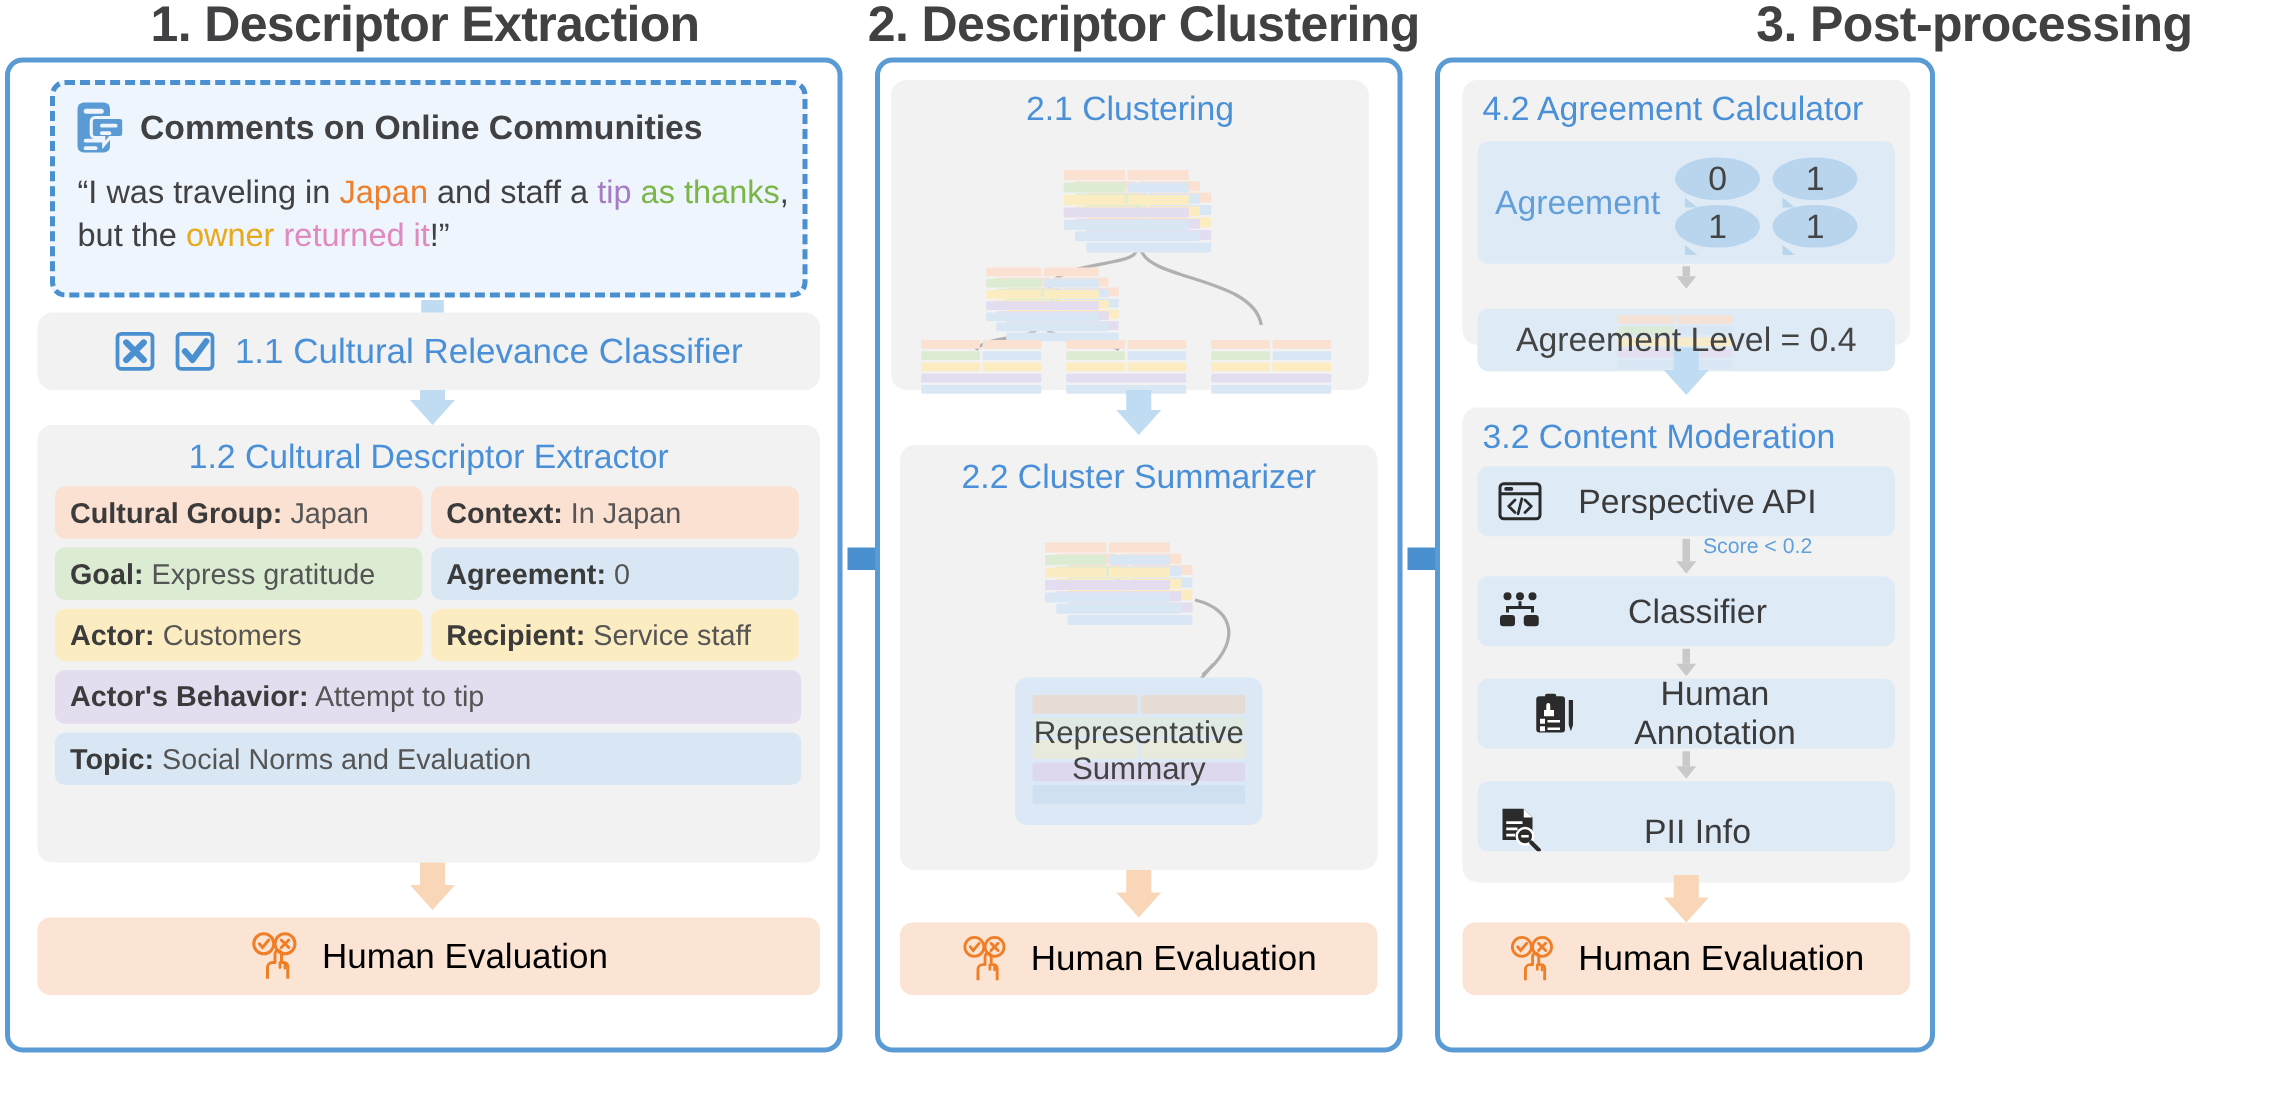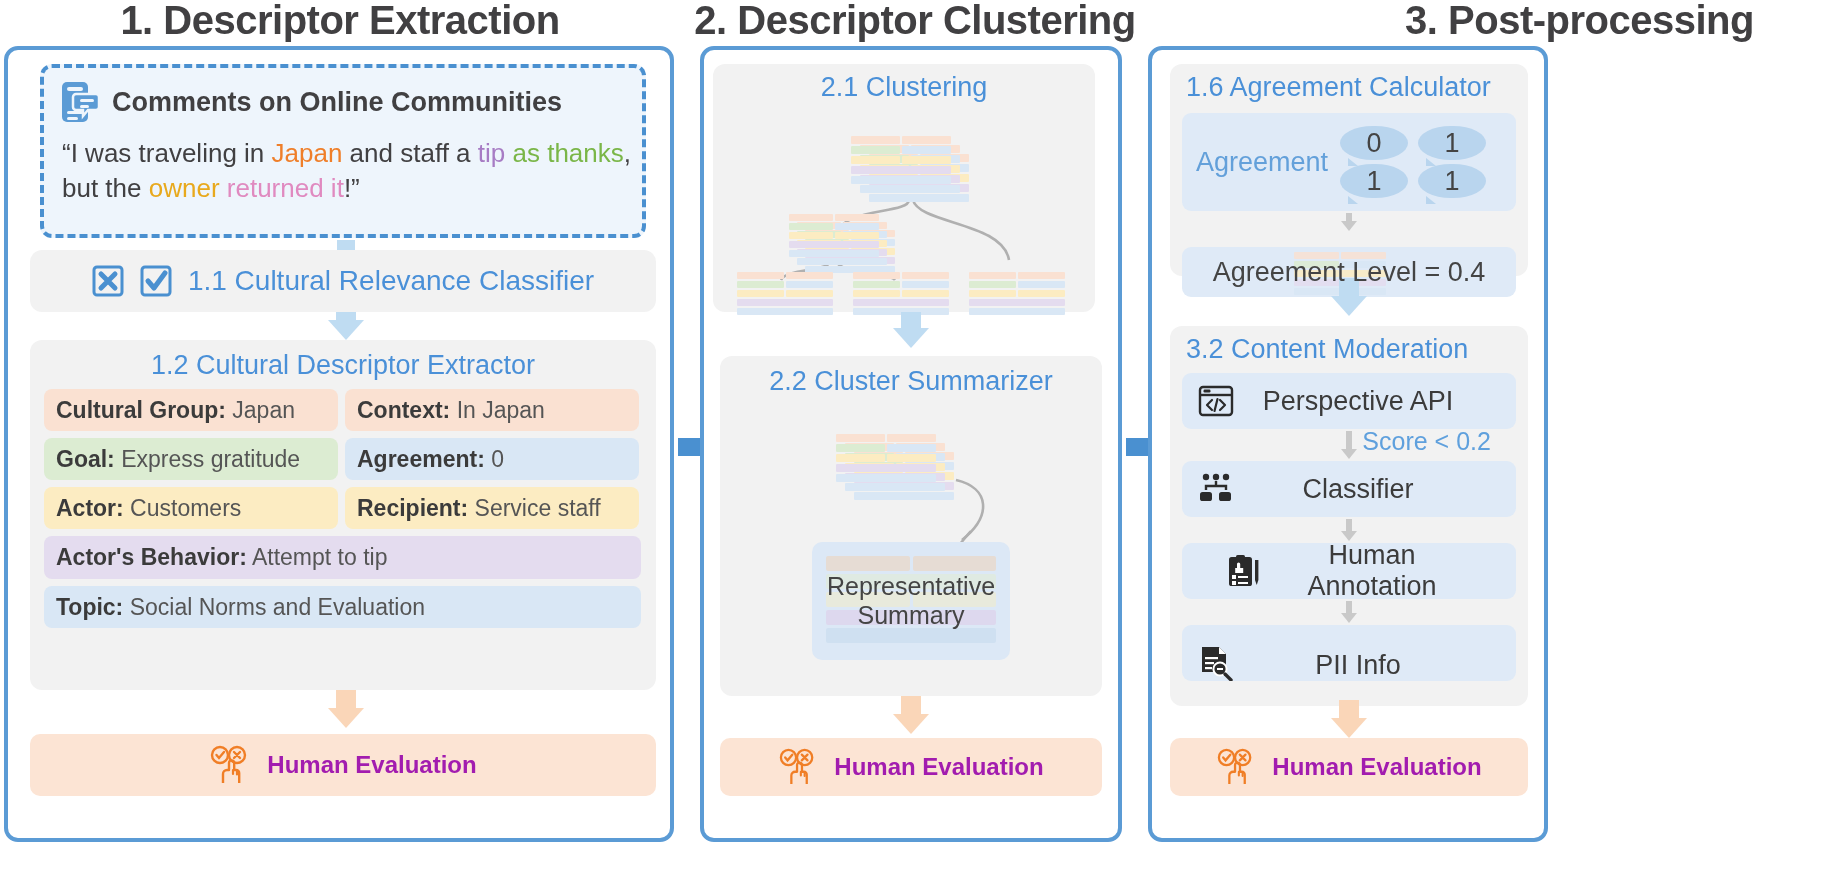--- a/index.html
+++ b/index.html
@@ -140,21 +140,21 @@
   .down-arrow.peach .head  { border-top-color: #fad6b8; }
 
   
   .human-eval {
     position: absolute;
     background: #fce4d4;
     border-radius: 10px;
     display: flex; align-items: center; justify-content: center; gap: 16px;
   }
   .human-eval .he-label {
-    color: #a21caf; font-size: 24px; white-space: nowrap; font-weight: bold;
+    color: #000000; font-size: 28px; white-space: nowrap;
   }
 
   
   .stack { position: absolute; }
   .card {
     position: absolute;
     display: flex; flex-direction: column; gap: 2px;
   }
   .card .cr { display: flex; gap: 2px; }
   .card .cr span { height: 9px; border-radius: 1px; }
@@ -232,21 +232,21 @@
   .cm-gap .gaparrow {
     position: absolute; left: 50%; transform: translateX(-50%); top: 2px;
   }
   .cm-gap .gaparrow .s { width: 6px; height: 18px; background: #c9c9c9; margin: 0 auto; }
   .cm-gap .gaparrow .h {
     width: 0; height: 0; border-left: 8px solid transparent;
     border-right: 8px solid transparent; border-top: 10px solid #c9c9c9;
   }
   .cm-gap .score {
     position: absolute; left: 54%; top: -2px;
-    color: #5fa0dd; font-size: 25px; white-space: nowrap; text-align: right;
+    color: #5fa0dd; font-size: 17px; white-space: nowrap; text-align: right;
   }
 
   .icon { display: inline-flex; align-items: center; justify-content: center; }
 </style>
 </head>
 <body>
 
 <div class="canvas">
 
   <div class="col-title" id="title-1">1. Descriptor Extraction</div>
@@ -671,21 +671,21 @@
   </div>
 
   <div class="stage-arrow" id="stage-arrow-2">
     <div class="shaft"></div>
       <div class="head"></div>
   </div>
 
   <div class="panel" id="panel-3">
 
     <div class="module" id="mod-31">
-      <div class="module-title" style="text-align:left; margin-left:4px;">1.6 Agreement Calculator</div>
+      <div class="module-title" style="text-align:left; margin-left:4px;">4.2 Agreement Calculator</div>
 
       <div id="agree-row">
         <span class="agree-label">Agreement</span>
         <div class="bubbles">
           <div class="bubble-row">
             <span class="bubble">0</span>
             <span class="bubble">1</span>
           </div>
           <div class="bubble-row">
             <span class="bubble">1</span>

